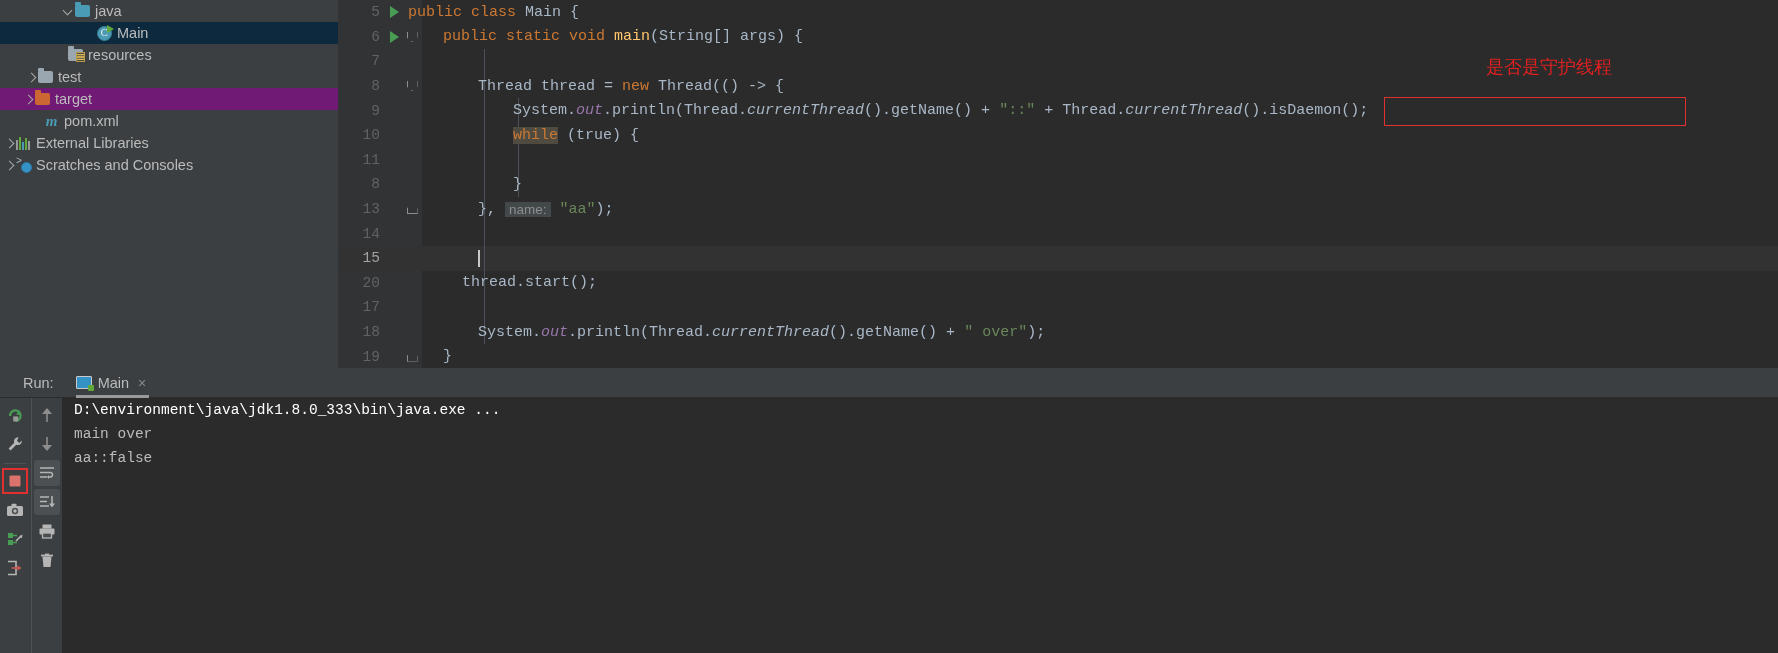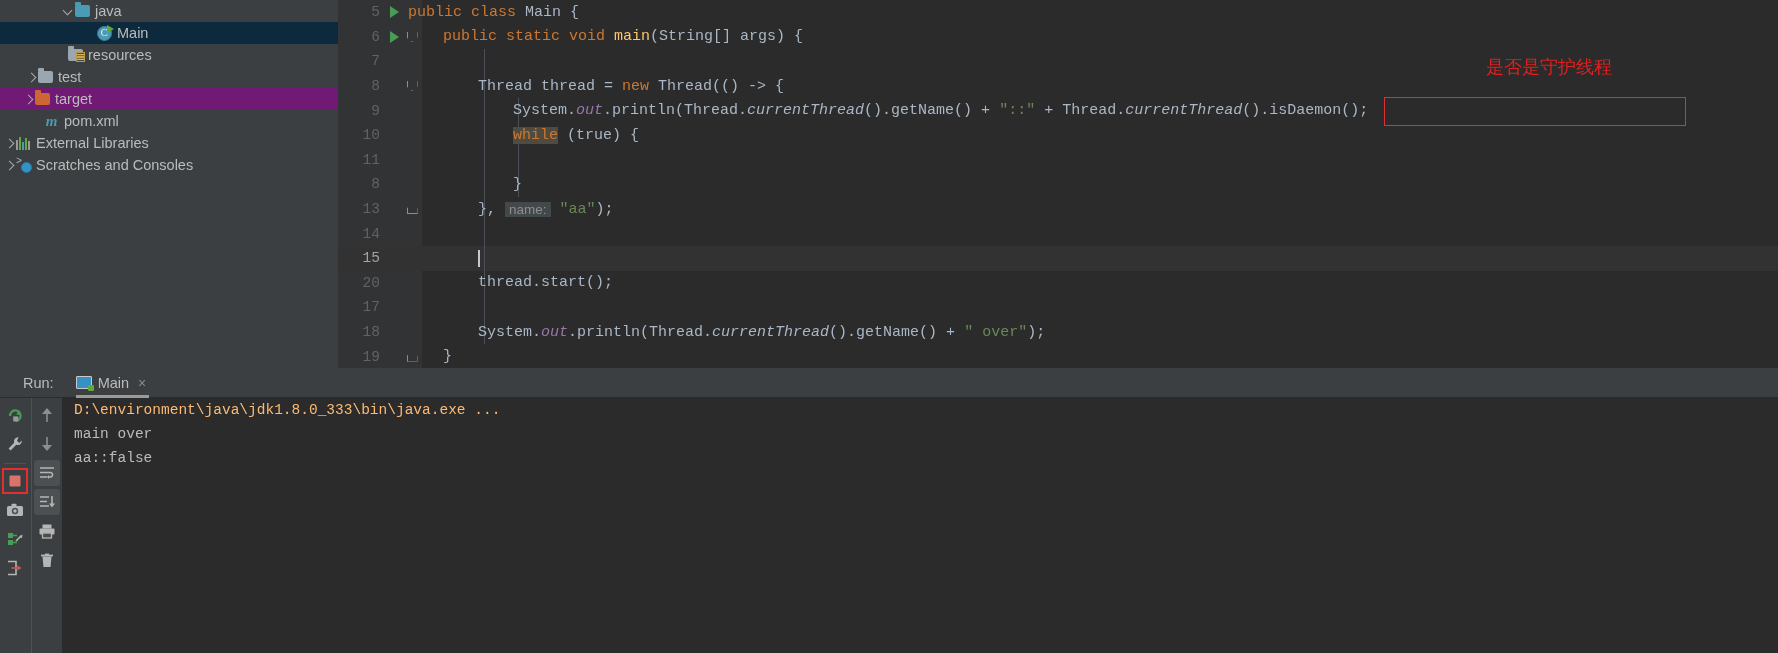--- a/index.html
+++ b/index.html
@@ -239,21 +239,21 @@
   
   .console {
     position:absolute; left:62px; top:30px; right:0; bottom:0;
     background:#2b2b2b;
   }
   .console-line {
     height:24px; display:flex; align-items:center;
     font-family:"Liberation Mono", monospace; font-size:14.5px;
     color:#bbbbbb; padding-left:12px; white-space:pre;
   }
-  .console-line.cmd { color:#fdba74;text-align:right; }
+  .console-line.cmd { color:#ffffff;text-align:right; }
 
   
   svg { display:block; }
 </style>
 </head>
 <body>
 
 <div class="app">
 
   <div class="top-area">
@@ -391,21 +391,21 @@
           <span class="lnum-bg"></span><span class="code-bg"></span>
           <span class="lnum" style="color:#a4a3a3;">15</span>
           <span class="guide g1"></span>
           <span class="code" style="left:140px;"><span class="caret"></span></span>
         </div>
 
         <div class="line">
           <span class="lnum-bg"></span><span class="code-bg"></span>
           <span class="lnum">20</span>
           <span class="guide g1"></span>
-          <span class="code" style="left:140px;text-align:center;"><span class="plain">thread.start();</span></span>
+          <span class="code" style="left:124px;text-align:center;"><span class="plain">thread.start();</span></span>
         </div>
 
         <div class="line">
           <span class="lnum-bg"></span><span class="code-bg"></span>
           <span class="lnum">17</span>
           <span class="guide g1"></span>
         </div>
 
         <div class="line">
           <span class="lnum-bg"></span><span class="code-bg"></span>

